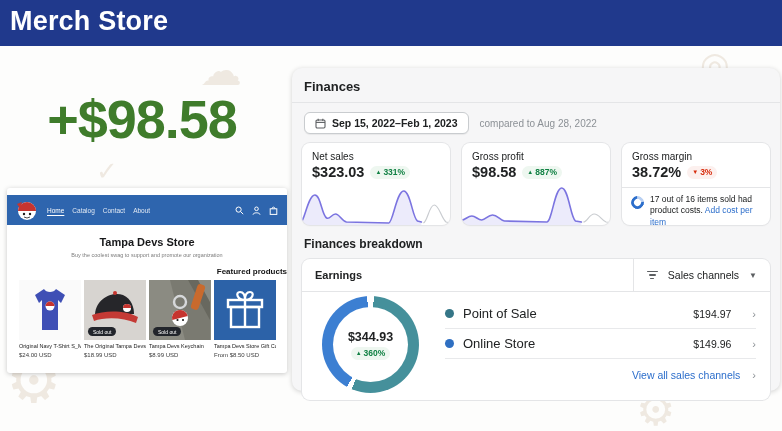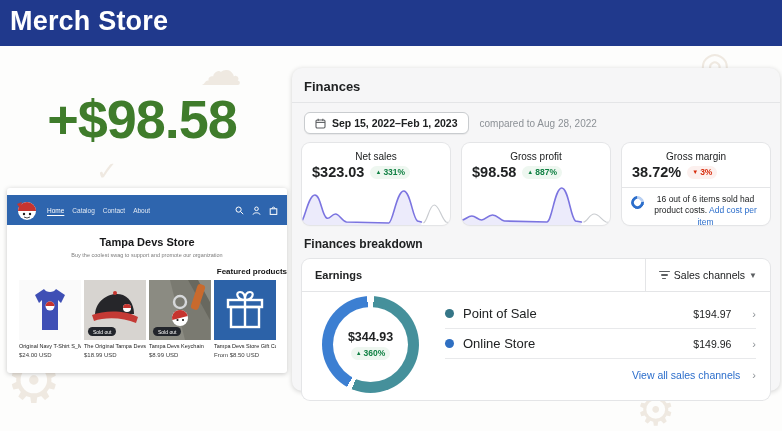--- a/index.html
+++ b/index.html
@@ -42,21 +42,21 @@
   .fin-panel { position:absolute; left:292px; top:68px; width:488px; height:323px; background:#f6f6f7;
     border-radius:10px; box-shadow:0 1px 5px rgba(0,0,0,0.18); z-index:1; padding:9px 10px; }
   .fin-title { font-size:13px; font-weight:700; color:#202223; padding:2px 2px 8px; }
   .fin-divider { border-top:1px solid #e4e5e7; margin:0 -10px; }
   .date-row { display:flex; align-items:center; gap:11px; margin:9px 2px 9px; }
   .date-btn { display:flex; align-items:center; gap:6px; background:#fff; border:1px solid #c9cccf;
     border-radius:6px; padding:4px 10px; font-size:10.5px; font-weight:600; color:#202223; cursor:pointer;
     box-shadow:0 1px 1px rgba(0,0,0,0.06); }
   .compared { font-size:10px; color:#8c9196; }
 
-  .metrics { display:flex; gap:12px;text-align:center; }
+  .metrics { display:flex; gap:12px; }
   .metric-card { flex:1; background:#fff; border-radius:8px; height:82px; position:relative; overflow:hidden;
     box-shadow:0 0 0 1px #e4e5e7, 0 1px 2px rgba(0,0,0,0.05); }
   .metric-head { padding:8px 10px 0; position:relative; z-index:1; }
   .metric-label { font-size:10px; color:#202223; }
   .metric-value-row { display:flex; align-items:center; gap:6px; margin-top:2px; }
   .metric-value { font-size:14.5px; font-weight:700; color:#202223; }
   .pill { display:inline-flex; align-items:center; gap:2px; padding:1.5px 5px; border-radius:8px;
     font-size:8.5px; font-weight:600; }
   .pill-up { color:#108043; background:#eef7f0; }
   .pill-down { color:#d72c0d; background:#fcf0ee; }
@@ -69,21 +69,21 @@
     font-size:8.5px; line-height:1.35; color:#202223; }
   .cost-ring { width:13px; height:13px; border-radius:50%; border:3.5px solid #2c6ecb;
     border-top-color:#b9d0f2; flex:none; margin-top:2px; transform:rotate(40deg); }
   .note-link { color:#2c6ecb; cursor:pointer; }
 
   .breakdown-title { font-size:12px; font-weight:700; color:#202223; margin:12px 2px 8px; }
 
   .earnings-card { background:#fff; border-radius:8px; box-shadow:0 0 0 1px #e4e5e7; height:141px; overflow:hidden; }
   .earnings-head { display:flex; align-items:stretch; height:32px; }
   .earnings-title { flex:1; font-size:11px; font-weight:700; color:#202223; align-self:center; padding-left:13px; }
-  .channels-btn { display:flex; align-items:center; gap:4px; border-left:1px solid #e4e5e7; padding:0 13px;
+  .channels-btn { display:flex; align-items:center; gap:10px; border-left:1px solid #e4e5e7; padding:0 13px;
     font-size:10.5px; color:#202223; cursor:pointer; }
   .filter-icon { display:inline-flex; flex-direction:column; gap:2px; align-items:center; }
   .filter-icon i { display:block; height:1.2px; background:#5c5f62; border-radius:1px; }
   .filter-icon i:nth-child(1){ width:11px; } .filter-icon i:nth-child(2){ width:7px; } .filter-icon i:nth-child(3){ width:4px; }
   .caret { font-size:8px; color:#5c5f62; }
   .earnings-divider { border-top:1px solid #e4e5e7; }
   .earnings-body { display:flex; align-items:center; gap:26px; padding:4px 14px 0 20px; }
   .donut-wrap { position:relative; width:97px; height:97px; flex:none; }
   .donut { width:97px; height:97px; border-radius:50%;
     background:conic-gradient(#ffffff 0deg 4deg, #45909b 4deg 203deg, #ffffff 203deg 209deg, #3c7fd2 209deg 356deg, #ffffff 356deg 360deg); }
@@ -279,21 +279,21 @@
             <span class="metric-value">38.72%</span>
             <span class="pill pill-down">
               <span class="arrow">▼</span>
               <span>3%</span>
             </span>
           </div>
         </div>
         <div class="margin-note">
           <span class="cost-ring"></span>
           <span>
-            <span>16 out of 6 items sold had product costs.</span>
+            <span>17 out of 16 items sold had product costs.</span>
             <span class="note-link">Add cost per item</span>
           </span>
         </div>
       </div>
 
     </div>
 
     <div class="breakdown-title">Finances breakdown</div>
 
     <div class="earnings-card">

